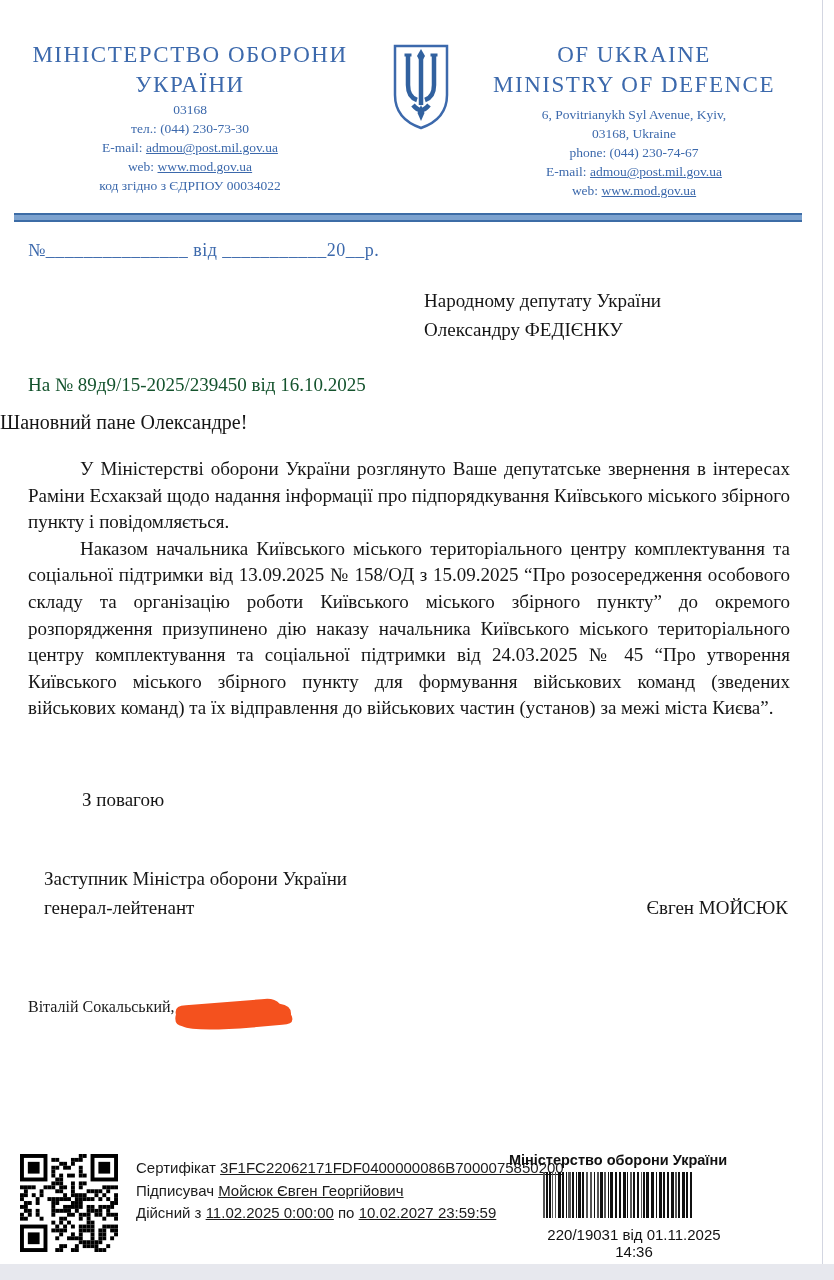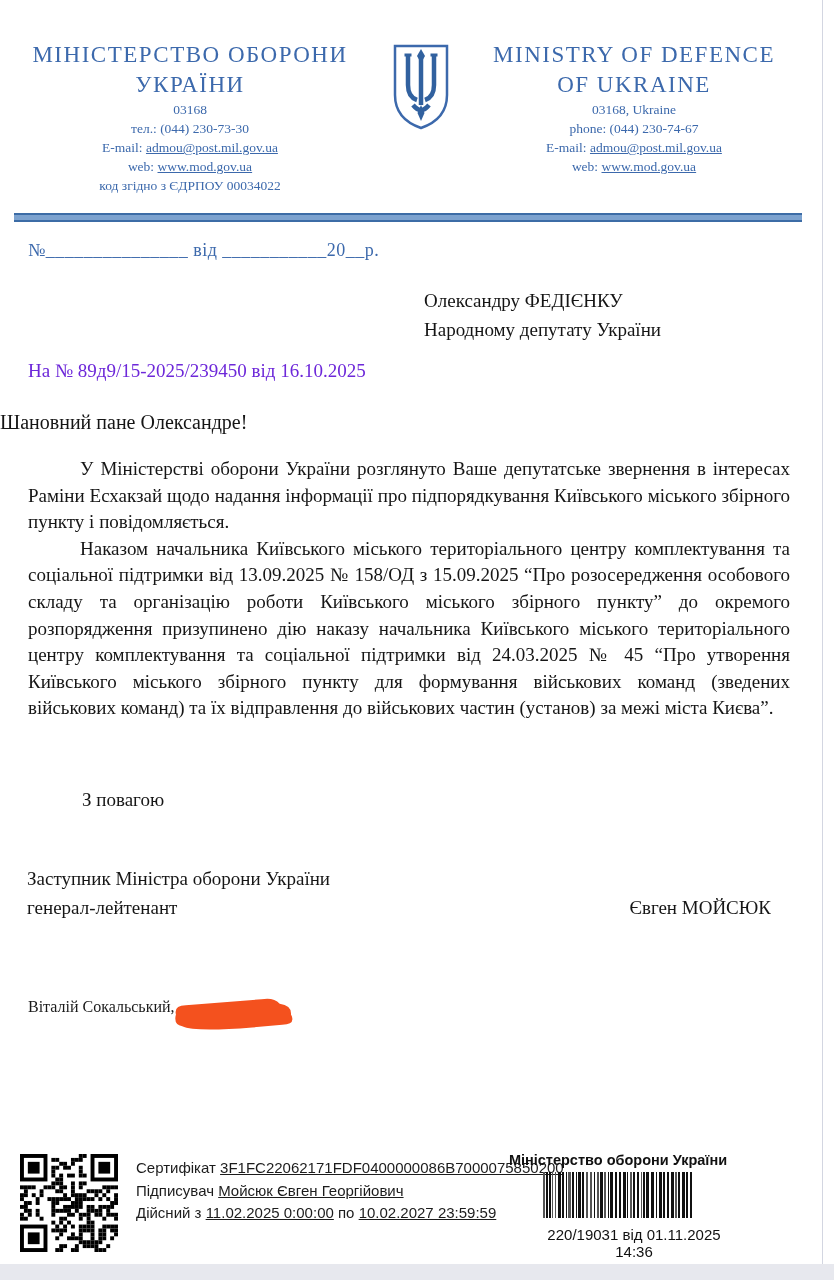--- a/index.html
+++ b/index.html
@@ -37,40 +37,40 @@
   
   .ref-blank {
     position: absolute; left: 28px; top: 240px;
     font-size: 18px; color: #3c69ac; letter-spacing: 0.5px;
   }
   .addressee {
     position: absolute; left: 424px; top: 286px;
     font-size: 19px; line-height: 29px; color: #151515;
   }
   .reply-ref {
-    position: absolute; left: 28px; top: 360px;
-    font-size: 19px; color: #6d28d9;
+    position: absolute; left: 28px; top: 374px;
+    font-size: 19px; color: #14532d;
   }
   .salutation {
     position: absolute; left: 0; top: 411px; width: 760px;
     font-size: 20px; color: #151515;
   }
 
   
   .body-text {
     position: absolute; left: 28px; top: 456px; width: 762px;
     font-size: 19px; line-height: 26.6px; color: #161616;
     text-align: justify;
   }
   .body-text p { text-indent: 52px; margin: 0; }
 
   .closing { position: absolute; left: 82px; top: 789px; font-size: 19px; color: #161616; }
 
   .sig-block {
-    position: absolute; left: 27px; top: 864px; width: 744px;
+    position: absolute; left: 44px; top: 864px; width: 744px;
     font-size: 19px; line-height: 29px; color: #161616;
   }
   .sig-row { display: flex; justify-content: space-between; }
 
   .executor { position: absolute; left: 28px; top: 998px; font-size: 16px; color: #1a1a1a; }
   .redaction { position: absolute; left: 170px; top: 997px; transform: rotate(-1.5deg); }
 
   
   .qr { position: absolute; left: 20px; top: 1154px; }
   .sedo {
@@ -111,35 +111,36 @@
     </g>
     <g stroke="#31619f" stroke-width="3" fill="none">
       <path d="M12.5 12 H19.5"></path>
       <path d="M38.5 12 H45.5"></path>
     </g>
     <path d="M29 6 L25 13 L29 20 L33 13 Z" fill="#31619f"></path>
     <path d="M29 62 L25.5 70 L29 78 L32.5 70 Z" fill="#31619f"></path>
   </svg>
 
   <div class="hdr-right">
+    <div class="hdr-title">OF UKRAINE</div>
     <div class="hdr-title">MINISTRY OF DEFENCE</div>
-    <div class="hdr-title">OF UKRAINE</div>
+    <div class="hdr-detail first">6, Povitrianykh Syl Avenue, Kyiv,</div>
     <div class="hdr-detail">03168, Ukraine</div>
     <div class="hdr-detail">phone: (044) 230-74-67</div>
     <div class="hdr-detail"><span>E-mail:</span> <span class="u">admou@post.mil.gov.ua</span></div>
     <div class="hdr-detail"><span>web:</span> <span class="u">www.mod.gov.ua</span></div>
   </div>
 
   <div class="blue-rule"></div>
 
   <div class="ref-blank">№_______________ від ___________20__р.</div>
 
   <div class="addressee">
+    <div>Народному депутату України</div>
     <div>Олександру ФЕДІЄНКУ</div>
-    <div>Народному депутату України</div>
   </div>
 
   <div class="reply-ref">На № 89д9/15-2025/239450 від 16.10.2025</div>
 
   <div class="salutation">Шановний пане Олександре!</div>
 
   <div class="body-text">
     <p>У Міністерстві оборони України розглянуто Ваше депутатське звернення в інтересах Раміни Есхакзай щодо надання інформації про підпорядкування Київського міського збірного пункту і повідомляється.</p>
     <p>Наказом начальника Київського міського територіального центру комплектування та соціальної підтримки від 13.09.2025 № 158/ОД з 15.09.2025 “Про розосередження особового складу та організацію роботи Київського міського збірного пункту” до окремого розпорядження призупинено дію наказу начальника Київського міського територіального центру комплектування та соціальної підтримки від 24.03.2025 № 45 “Про утворення Київського міського збірного пункту для формування військових команд (зведених військових команд) та їх відправлення до військових частин (установ) за межі міста Києва”.</p>
   </div>

